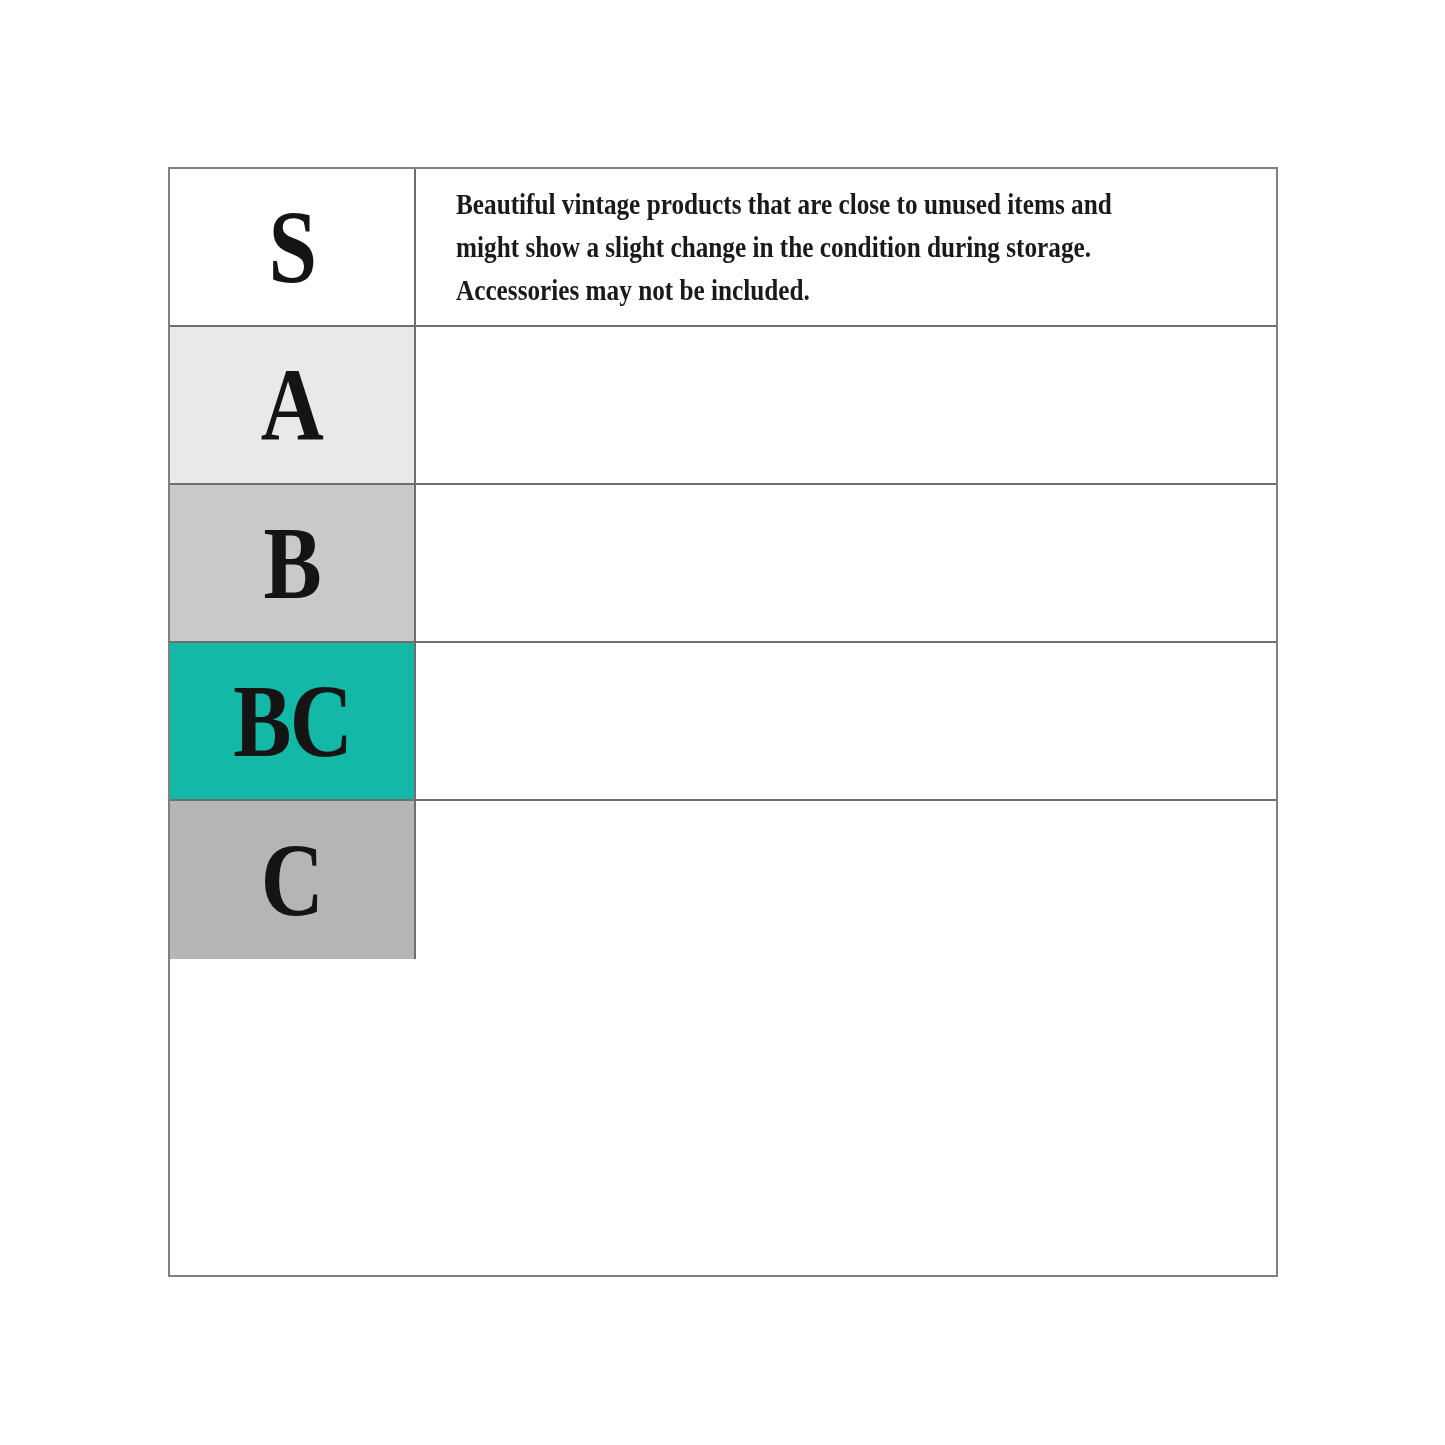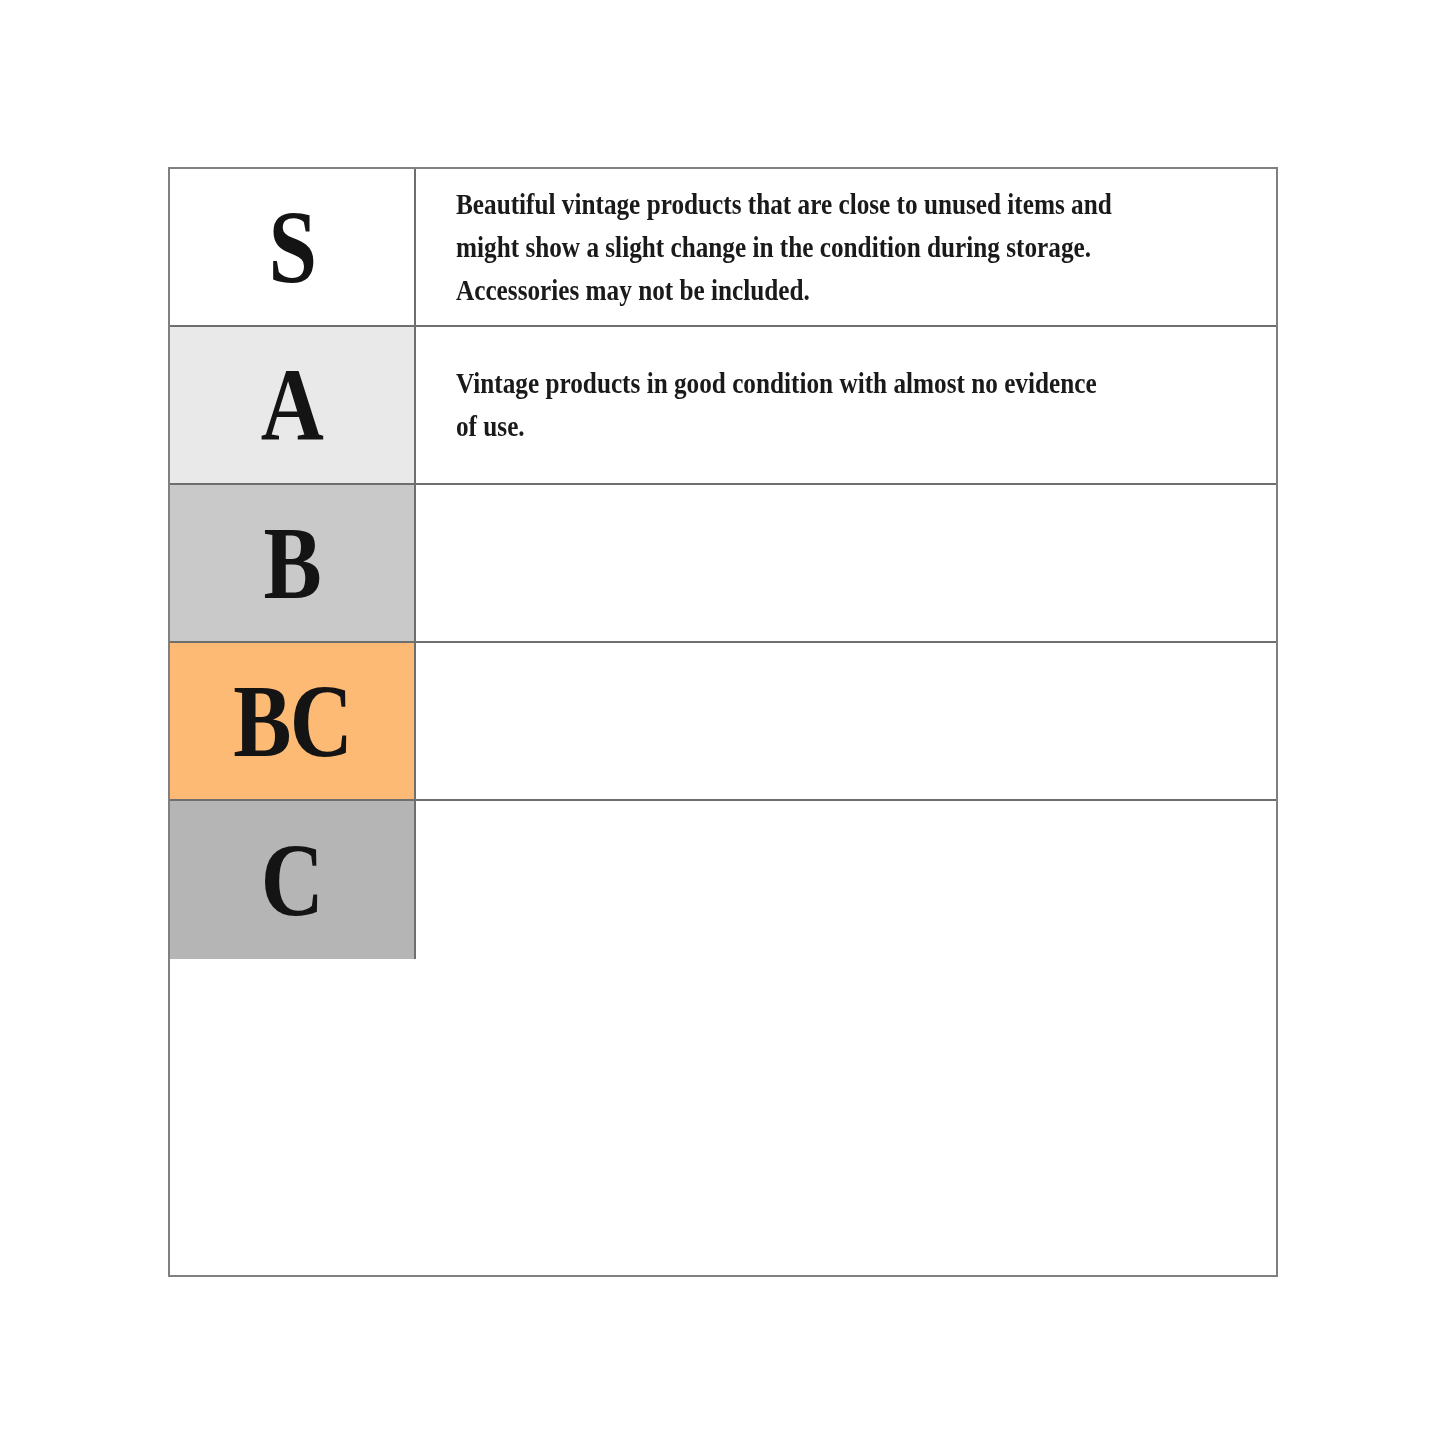--- a/index.html
+++ b/index.html
@@ -85,36 +85,32 @@
         <div class="desc-line">Beautiful vintage products that are close to unused items and</div>
         <div class="desc-line">might show a slight change in the condition during storage.</div>
         <div class="desc-line">Accessories may not be included.</div>
       </div>
     </div>
 
     <div class="row">
       <div class="grade-cell" style="background: rgb(233, 233, 233);">
         <span class="grade-letter">A</span>
       </div>
-      <div class="desc-cell">
-        <div class="desc-line">Vintage products in good condition with almost no evidence</div>
-        <div class="desc-line">of use.</div>
-      </div>
     </div>
 
 
 
     <div class="row">
       <div class="grade-cell" style="background: rgb(201, 201, 201);">
         <span class="grade-letter">B</span>
       </div>
     </div>
 
     <div class="row">
-      <div class="grade-cell" style="background: #fdba74; align-items: center;">
+      <div class="grade-cell" style="background: #14b8a6; align-items: center;">
         <span class="grade-letter">BC</span>
       </div>
     </div>
 
     <div class="row">
       <div class="grade-cell" style="background: rgb(181, 181, 181);">
         <span class="grade-letter">C</span>
       </div>
     </div>
 

